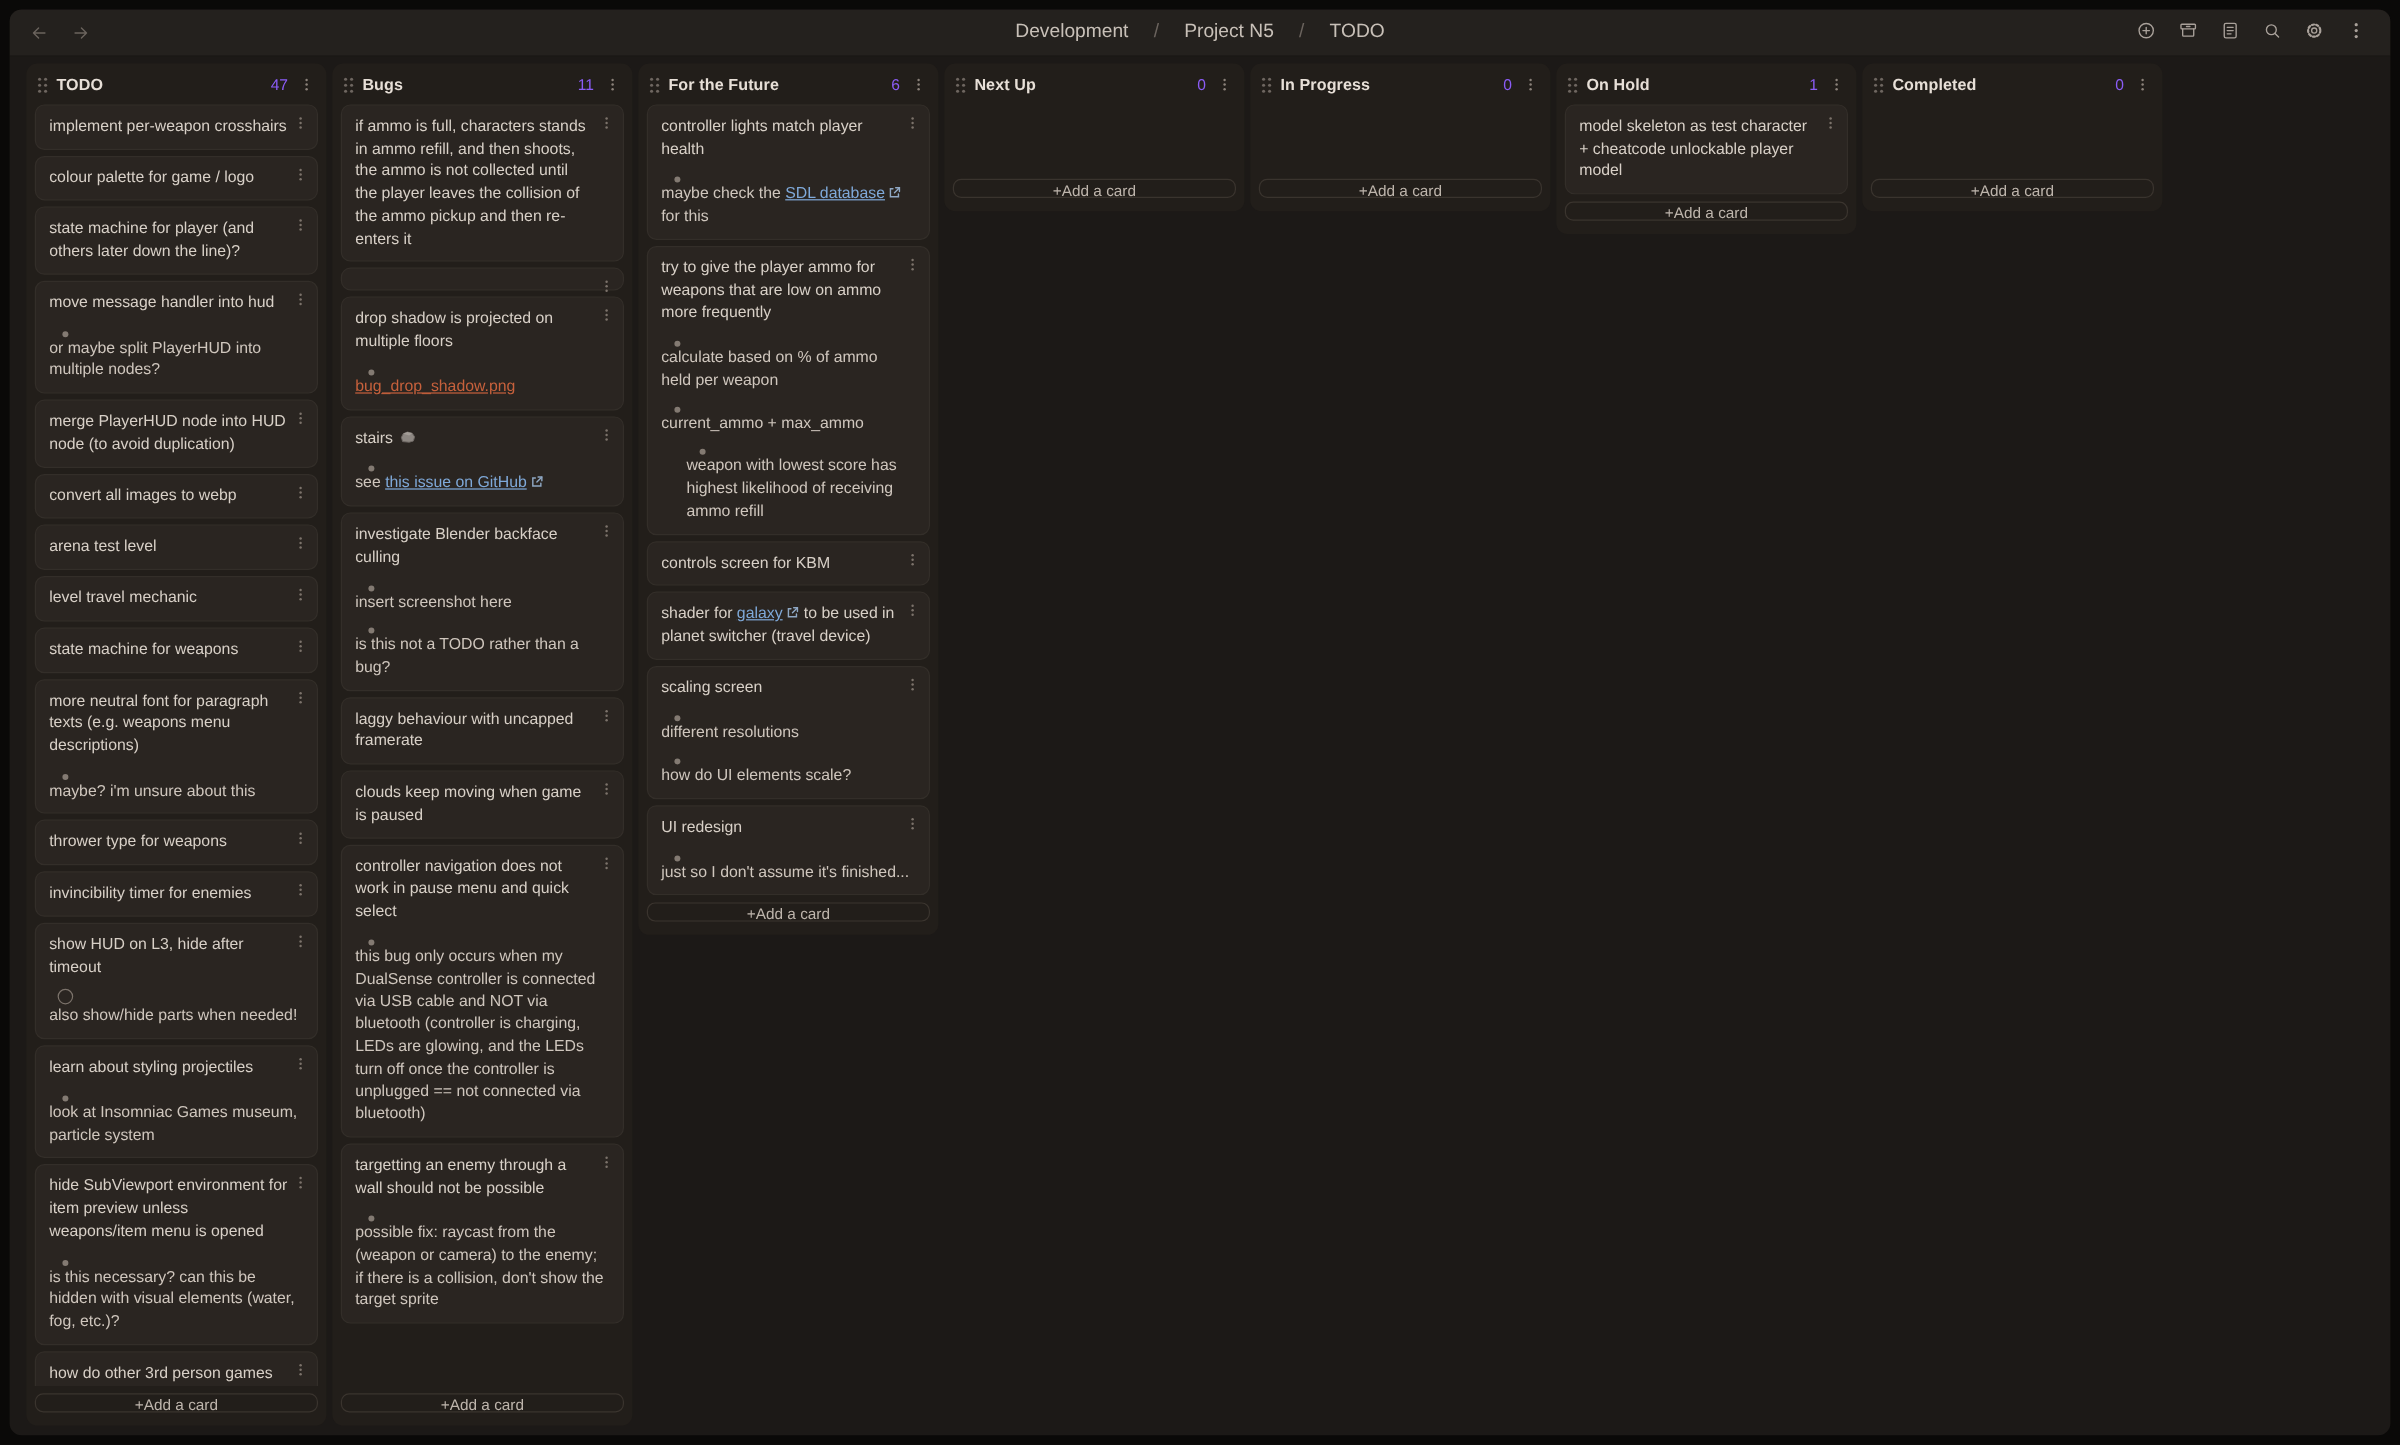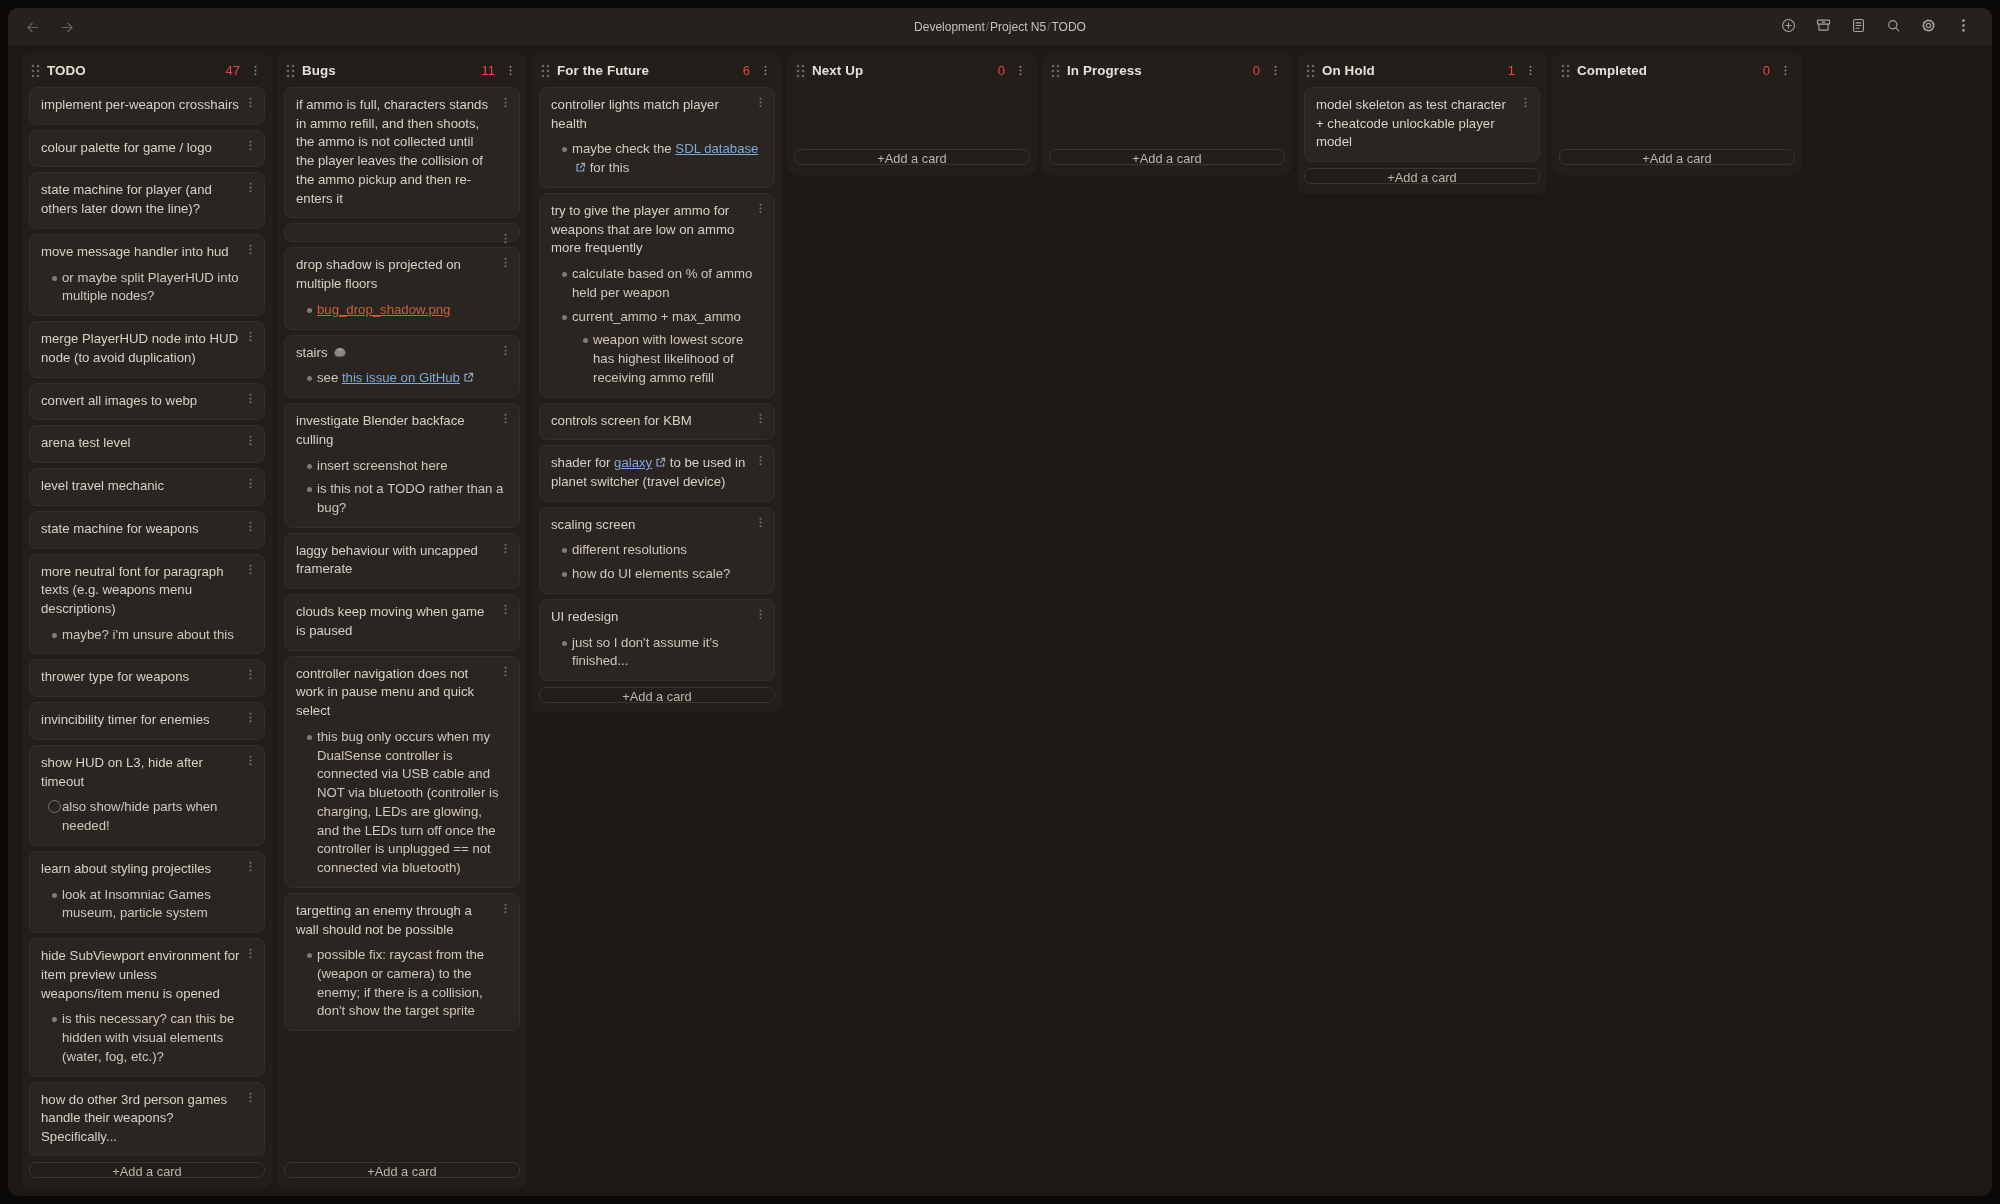--- a/index.html
+++ b/index.html
@@ -8,49 +8,49 @@
     font-family:"Liberation Sans","DejaVu Sans",sans-serif;
   }
   .app{position:absolute;left:8px;top:8px;width:1984px;height:1188px;background:#1c1917;
        border-radius:10px;overflow:hidden;display:flex;flex-direction:column;}
   
   .topbar{height:38px;flex:none;background:#24211e;display:flex;align-items:center;
           padding:0 16px;position:relative;border-bottom:1px solid rgba(0,0,0,.25);}
   .nav-arrows{display:flex;gap:18px;align-items:center;}
   .nav-btn{background:none;border:none;padding:0;display:flex;cursor:pointer;}
   .nav-btn svg{stroke:#6b645e;}
-  .breadcrumb{position:absolute;left:50%;transform:translateX(-50%);display:flex;gap:1px;
-              font-size:12px;color:#c8c0b8;align-items:center;white-space:nowrap;}
+  .breadcrumb{position:absolute;left:50%;transform:translateX(-50%);display:flex;gap:21px;
+              font-size:16px;color:#c8c0b8;align-items:center;white-space:nowrap;}
   .crumb{cursor:pointer;}
   .crumb-sep{color:#6b645e;}
   .tb-right{margin-left:auto;display:flex;gap:9px;align-items:center;}
   .tb-btn{width:26px;height:26px;display:flex;align-items:center;justify-content:center;
           background:none;border:none;cursor:pointer;padding:0;}
   .tbi{width:17px;height:17px;fill:none;stroke:#a9a19a;stroke-width:1.6;
        stroke-linecap:round;stroke-linejoin:round;}
   .tbi.filled{fill:#a9a19a;stroke:none;}
   
   .board{flex:1;display:flex;gap:5px;padding:6px 14px 8px;min-height:0;align-items:flex-start;}
   .column{width:250px;flex:none;background:#221e1a;border-radius:9px;display:flex;
           flex-direction:column;max-height:100%;min-height:0;box-sizing:border-box;}
   .column.fill{height:100%;}
   .col-header{display:flex;align-items:center;padding:10px 10px 7px 9px;flex:none;}
   .drag{color:#6e6660;display:flex;margin-right:7px;cursor:grab;}
   .col-title{font-weight:700;font-size:13.4px;color:#e7dfd7;letter-spacing:.1px;}
-  .col-count{margin-left:auto;font-size:13px;color:#ef4444;padding-right:9px;}
+  .col-count{margin-left:auto;font-size:13px;color:#8b5cf6;padding-right:9px;}
   .col-kebab{color:#8b827a;display:flex;cursor:pointer;}
   .cards{display:flex;flex-direction:column;gap:5px;padding:2px 7px 0;overflow:hidden;min-height:0;}
   .fill .cards{flex:1;}
   .cards:empty{min-height:56px;}
   .card{position:relative;background:#2a2521;border:1px solid #332e29;border-radius:8px;
         padding:8px 11px 9px;font-size:13.2px;line-height:1.42;color:#d8d0c7;cursor:pointer;flex:none;}
   .card-kebab{position:absolute;top:8px;right:7px;color:#7c736b;display:flex;cursor:pointer;}
   .card-title{padding-right:13px;}
   .bullets{margin-top:7px;display:flex;flex-direction:column;gap:5px;}
-  .bullet-row{display:flex;align-items:flex-start;color:#cfc6bd;}
+  .bullet-row{display:flex;align-items:flex-start;color:#cfc6bd;flex-direction:column;}
   .bullet-row.depth2{margin-left:21px;}
   .marker{flex:none;width:15px;margin-left:6px;display:flex;justify-content:center;}
   .dot{width:5px;height:5px;border-radius:50%;background:#837a72;margin-top:7px;display:block;}
   .circle{width:13px;height:13px;border:1.5px solid #7b726a;border-radius:50%;display:block;
           margin-top:2px;box-sizing:border-box;}
   .bullet-text{flex:1;padding-right:4px;}
   .link{text-decoration:underline;cursor:pointer;}
   .link-blue{color:#7fa9d9;}
   .link-orange{color:#c7613c;text-align:center;}
   .ext{margin-left:3px;vertical-align:-1px;color:#8fa8c4;}

